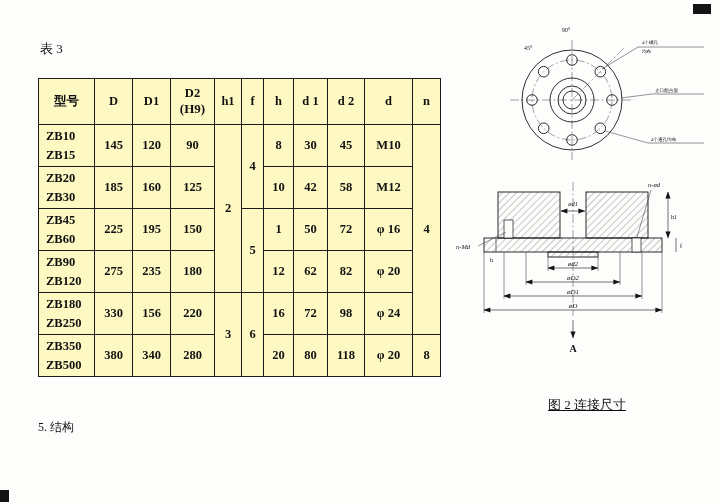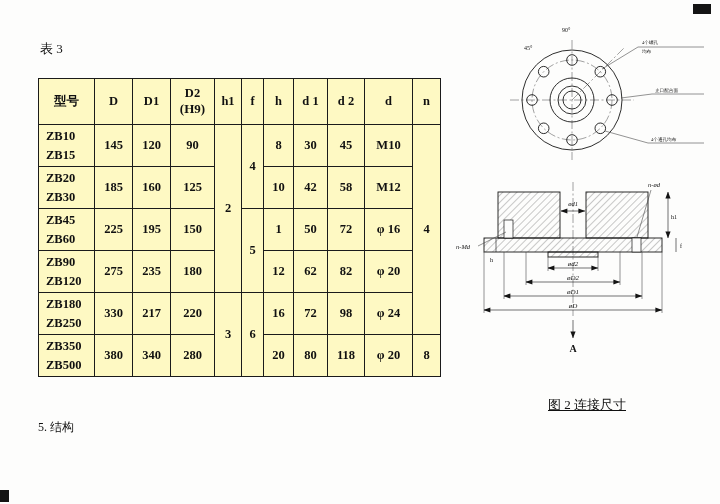--- a/index.html
+++ b/index.html
@@ -138,21 +138,21 @@
         <td>62</td>
         <td>82</td>
         <td>φ 20</td>
       </tr>
       <tr>
         <td class="model-cell">
           <div>ZB180</div>
           <div>ZB250</div>
         </td>
         <td>330</td>
-        <td>217</td>
+        <td>156</td>
         <td>220</td>
         <td rowspan="2">3</td>
         <td rowspan="2">6</td>
         <td>16</td>
         <td>72</td>
         <td>98</td>
         <td>φ 24</td>
       </tr>
       <tr>
         <td class="model-cell">

